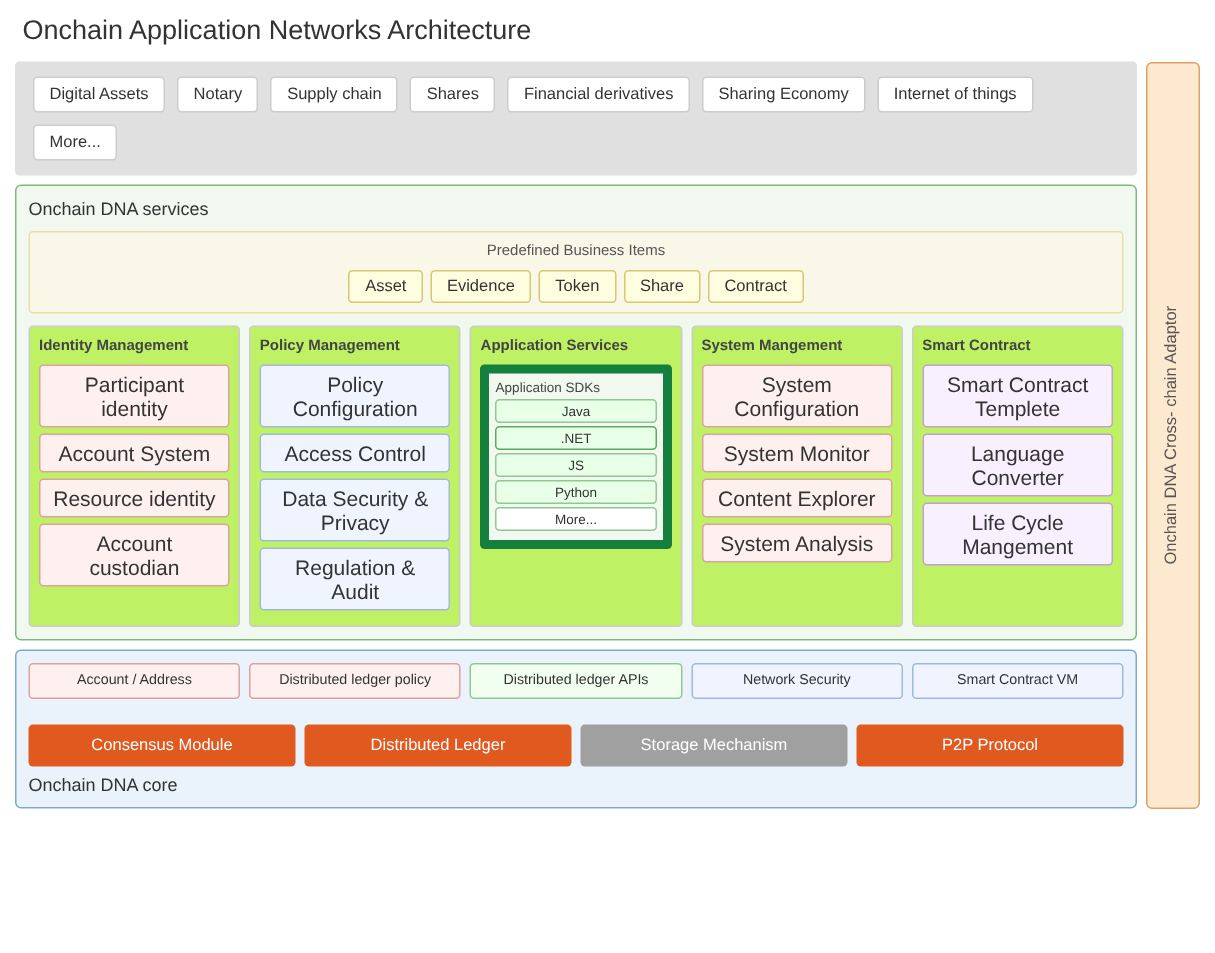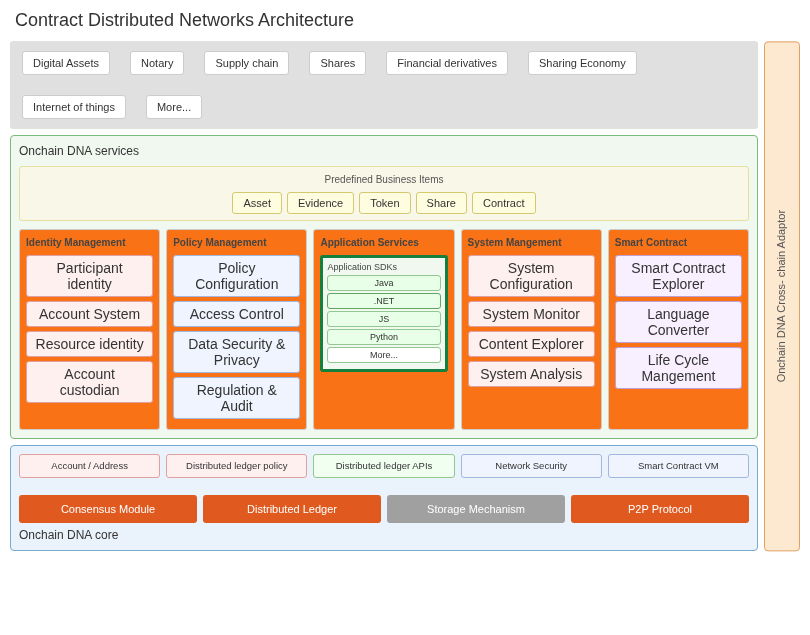--- a/index.html
+++ b/index.html
@@ -27,21 +27,21 @@
       display: flex;
       flex-direction: column;
       gap: 6px;
     }
     
     .use-cases-bar {
       background: #e0e0e0;
       border-radius: 3px;
       padding: 10px 12px;
       display: flex;
-      gap: 20px;
+      gap: 8px;
       align-items: center;
       flex-wrap: wrap;
     }
     .use-case-item {
       background: #fff;
       border: 1px solid #ccc;
       border-radius: 3px;
       padding: 5px 10px;
       font-size: 11px;
       color: #333;
@@ -95,21 +95,21 @@
     
     .services-columns {
       display: flex;
       gap: 6px;
     }
     .service-col {
       flex: 1;
       border: 1px solid #ccc;
       border-radius: 3px;
       padding: 6px;
-      background: #f97316;
+      background: #bef264;
     }
     .service-col-title {
       font-size: 10px;
       color: #444;
       margin-bottom: 6px;
       font-weight: 600;
       line-height: 1.3;
     }
     .service-item {
       border: 1px solid #e0a0a0;
@@ -125,21 +125,21 @@
       border-color: #a0b8e0;
       background: #f0f4ff;
     }
     .service-item.purple {
       border-color: #c0a0d0;
       background: #f8f0ff;
     }
     
     .app-services-inner {
       background: #f0f8f0;
-      border: 3px solid #15803d;
+      border: 6px solid #15803d;
       border-radius: 3px;
       padding: 4px;
     }
     .app-label {
       font-size: 9px;
       margin-bottom: 3px;
       color: #444;
     }
     .app-item {
       border: 1px solid #90c890;
@@ -226,21 +226,21 @@
       align-items: center;
       justify-content: center;
       min-width: 36px;
       text-align: center;
       line-height: 1.4;
     }
   </style>
 </head>
 <body>
 
-<div class="page-title">Contract Distributed Networks Architecture</div>
+<div class="page-title">Onchain Application Networks Architecture</div>
 
 <div class="outer-wrapper">
   <div class="main-content">
 
     <div class="use-cases-bar">
     <div class="use-case-item">Digital Assets</div>
         <div class="use-case-item">Notary</div>
         <div class="use-case-item">Supply chain</div>
         <div class="use-case-item">Shares</div>
         <div class="use-case-item">Financial derivatives</div>
@@ -296,21 +296,21 @@
         <div class="service-col">
           <div class="service-col-title">System Mangement</div>
           <div class="service-item">System Configuration</div>
           <div class="service-item">System Monitor</div>
           <div class="service-item">Content Explorer</div>
           <div class="service-item">System Analysis</div>
         </div>
 
         <div class="service-col">
           <div class="service-col-title">Smart Contract</div>
-          <div class="service-item purple">Smart Contract Explorer</div>
+          <div class="service-item purple">Smart Contract Templete</div>
           <div class="service-item purple">Language Converter</div>
           <div class="service-item purple">Life Cycle Mangement</div>
         </div>
 
       </div>
     </div>
 
     <div class="dna-core">
       <div class="core-top-row">
         <div class="core-item">Account / Address</div>

